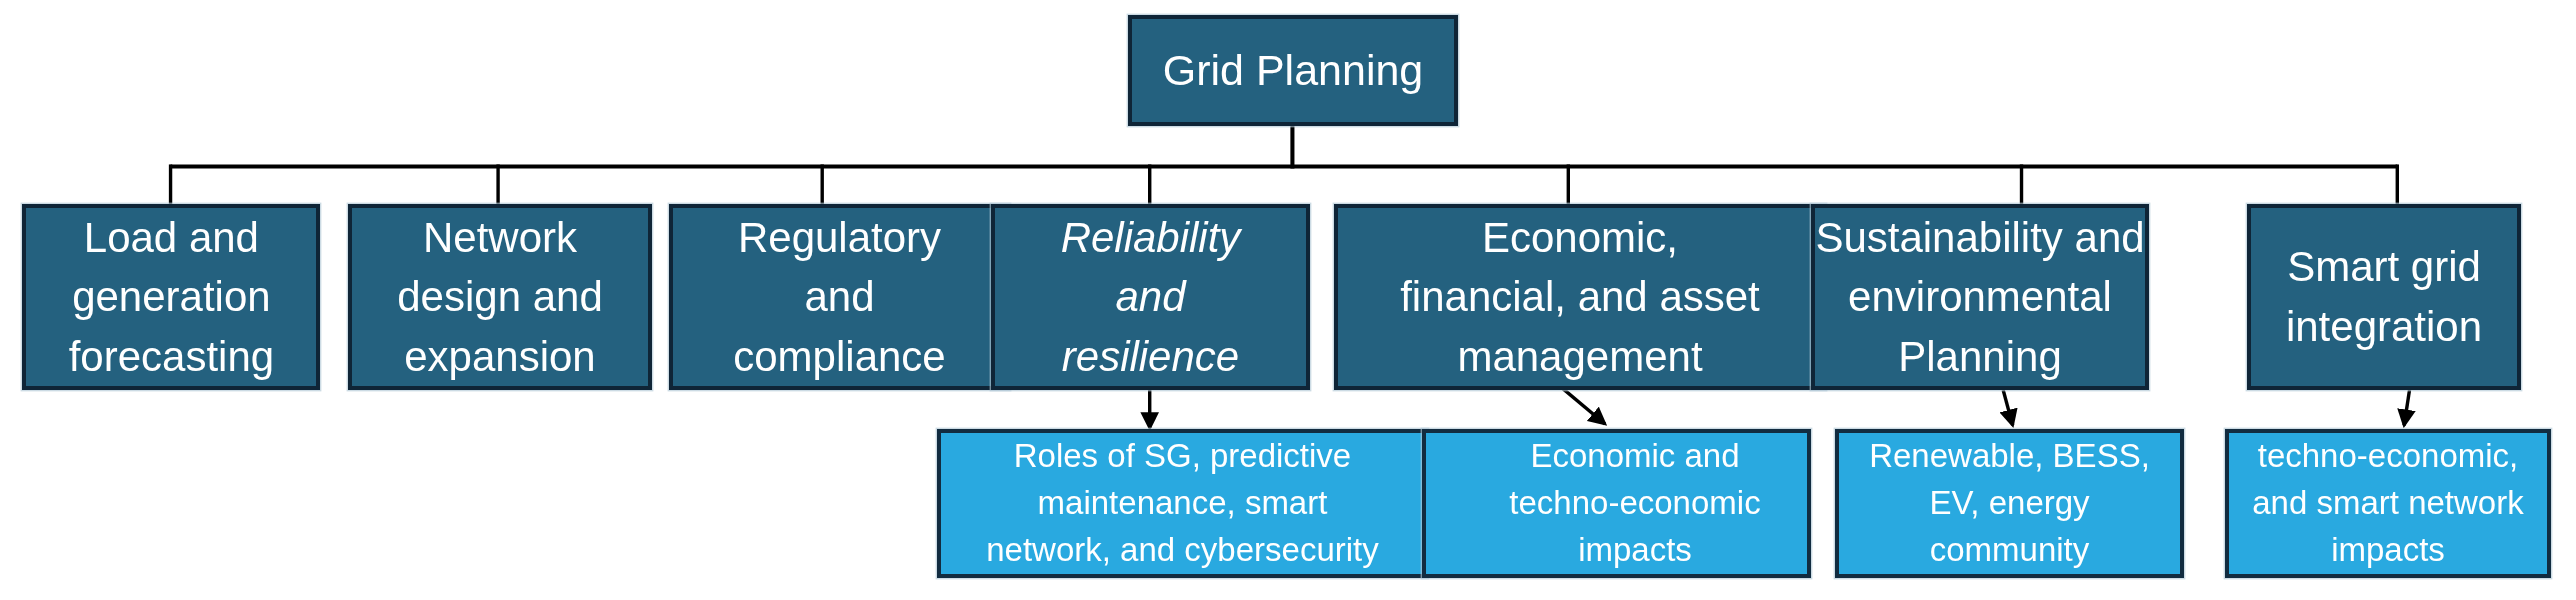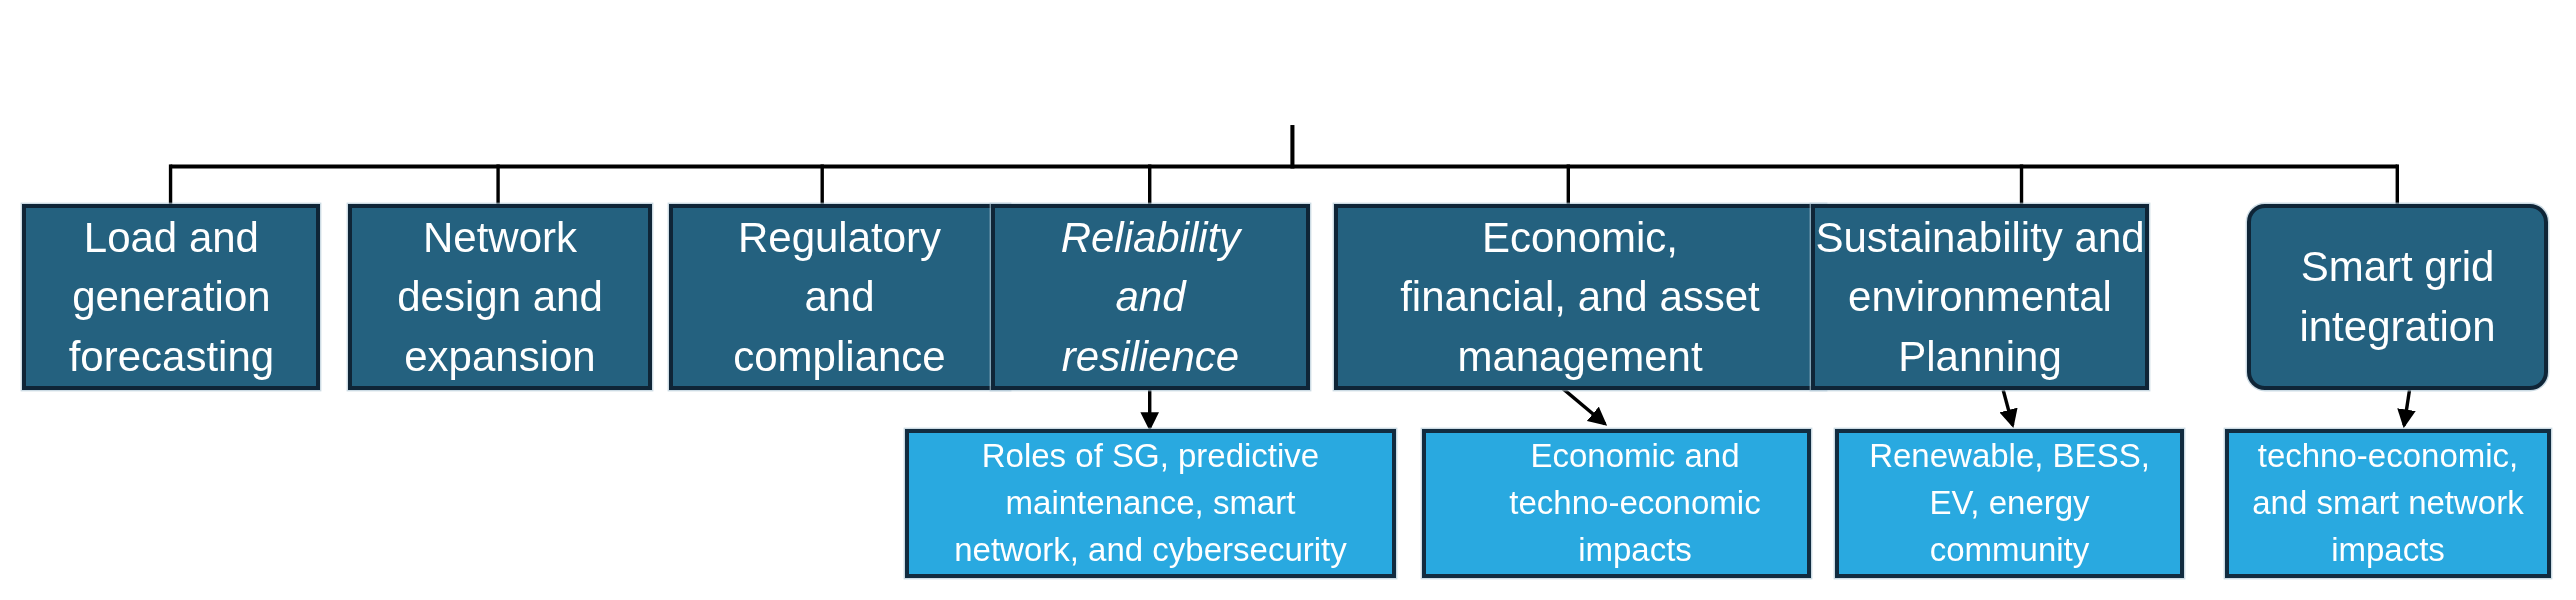--- a/index.html
+++ b/index.html
@@ -45,23 +45,23 @@
     box-shadow: 0 0 0 1.4px rgba(177, 200, 214, 0.65);
   }
   .root-node   { left: 1128px; top: 15px;  width: 330px; height: 111px; font-size: 43px; line-height: 1.2; }
   .lvl2        { top: 204px; height: 186px; font-size: 42px; line-height: 1.42; }
   .b1 { left: 22.4px;   width: 298px; }
   .b2 { left: 348px;  width: 304px; }
   .b3 { left: 669px;  width: 341px; }
   .b4 { left: 991px; width: 319px; font-style: italic; }
   .b5 { left: 1334px; width: 492px; }
   .b6 { left: 1811px; width: 338px; }
-  .b7 { left: 2247px; width: 301px; border-radius: 18px; }
+  .b7 { left: 2247px; width: 274px; }
   .lvl3        { top: 429px; height: 149px; font-size: 33px; line-height: 1.42; }
-  .c1 { left: 905px; width: 491px; }
+  .c1 { left: 937px; width: 491px; }
   .c2 { left: 1422px; width: 389px; padding-left: 37px; }
   .c3 { left: 1835px; width: 349px; }
   .c4 { left: 2225px; width: 326px; }
 </style>
 </head>
 <body>
 
 <div class="canvas">
 
   <svg class="connector-layer" viewBox="0 0 3791 883" xmlns="http://www.w3.org/2000/svg" aria-hidden="true">
@@ -82,20 +82,21 @@
     <line x1="2308" y1="242" x2="2308" y2="306" stroke="#000" stroke-width="5"></line>
     <line x1="2975" y1="242" x2="2975" y2="306" stroke="#000" stroke-width="5"></line>
     <line x1="3528" y1="242" x2="3528" y2="306" stroke="#000" stroke-width="5"></line>
 
     <line x1="1692" y1="574" x2="1692" y2="630" stroke="#000" stroke-width="5" marker-end="url(#ah)"></line>
     <line x1="2300" y1="572" x2="2362" y2="624" stroke="#000" stroke-width="5" marker-end="url(#ah)"></line>
     <line x1="2948" y1="574" x2="2962" y2="626" stroke="#000" stroke-width="5" marker-end="url(#ah)"></line>
     <line x1="3546" y1="574" x2="3538" y2="626" stroke="#000" stroke-width="5" marker-end="url(#ah)"></line>
   </svg>
 
+  <div class="node dark root-node">Grid Planning</div>
 
   <div class="node dark lvl2 b1">Load and
 generation
 forecasting</div>
   <div class="node dark lvl2 b2">Network
 design and
 expansion</div>
   <div class="node dark lvl2 b3">Regulatory
 and
 compliance</div>

